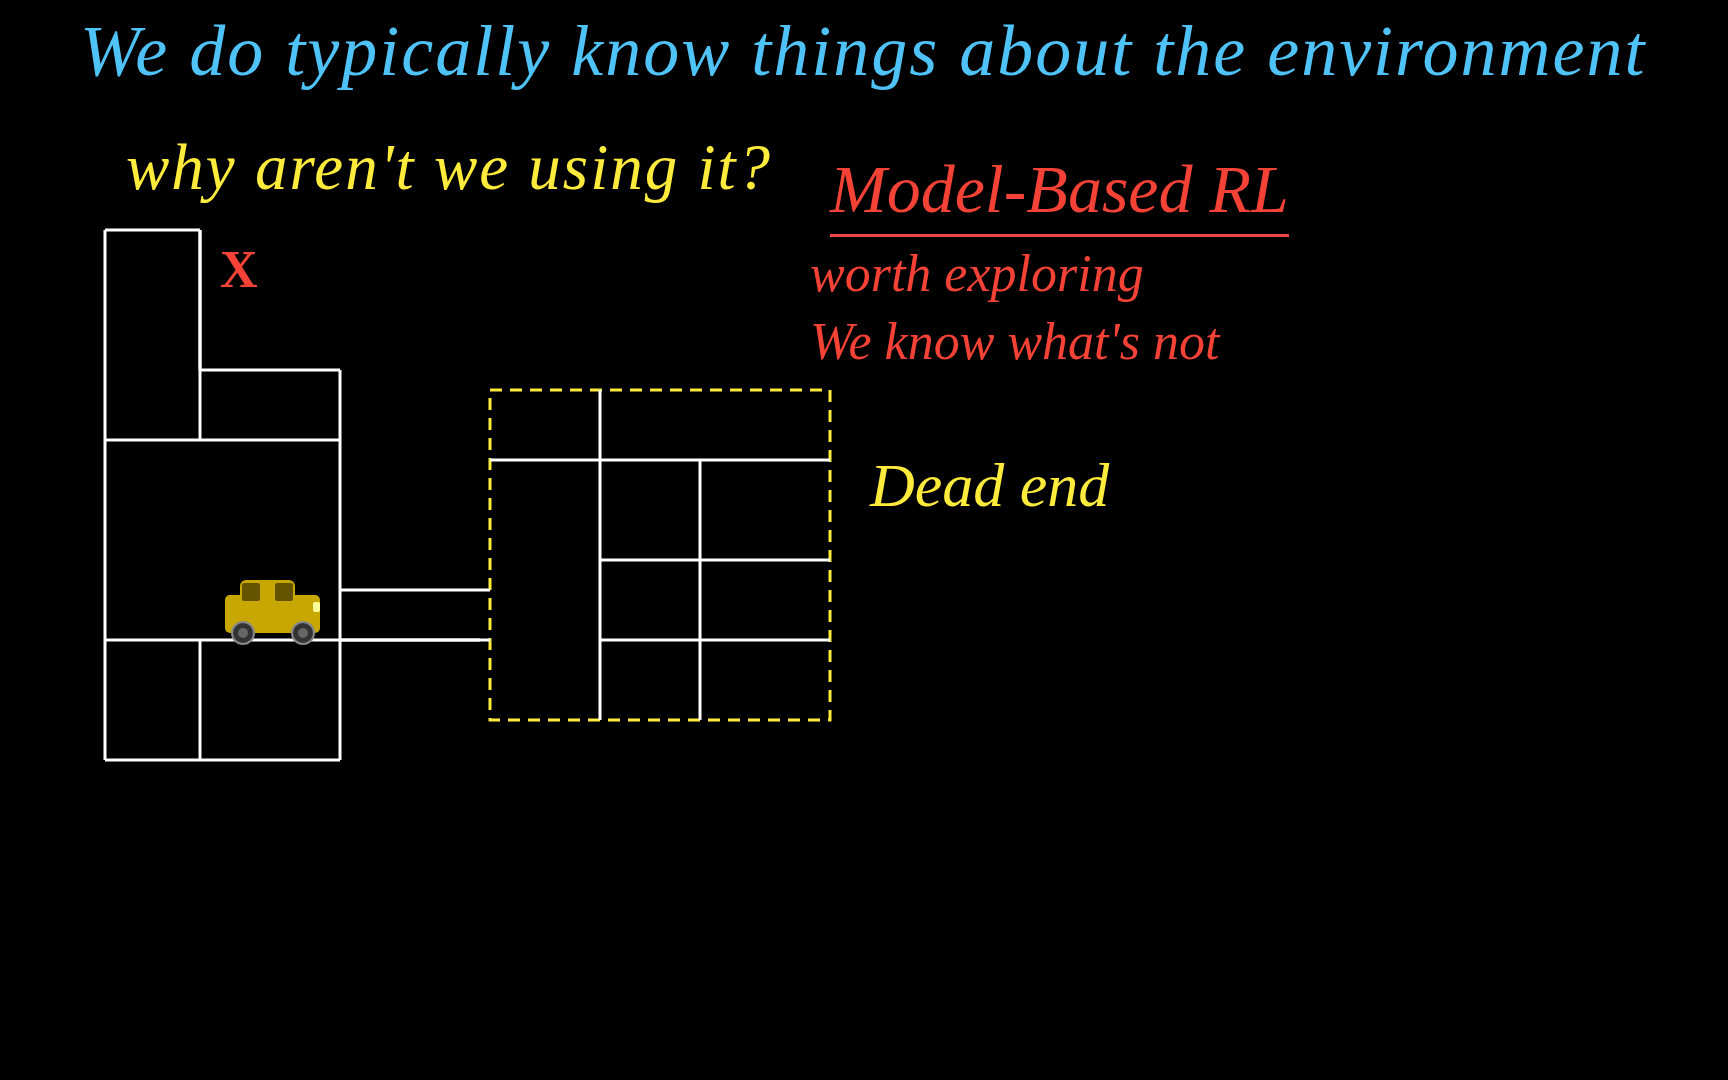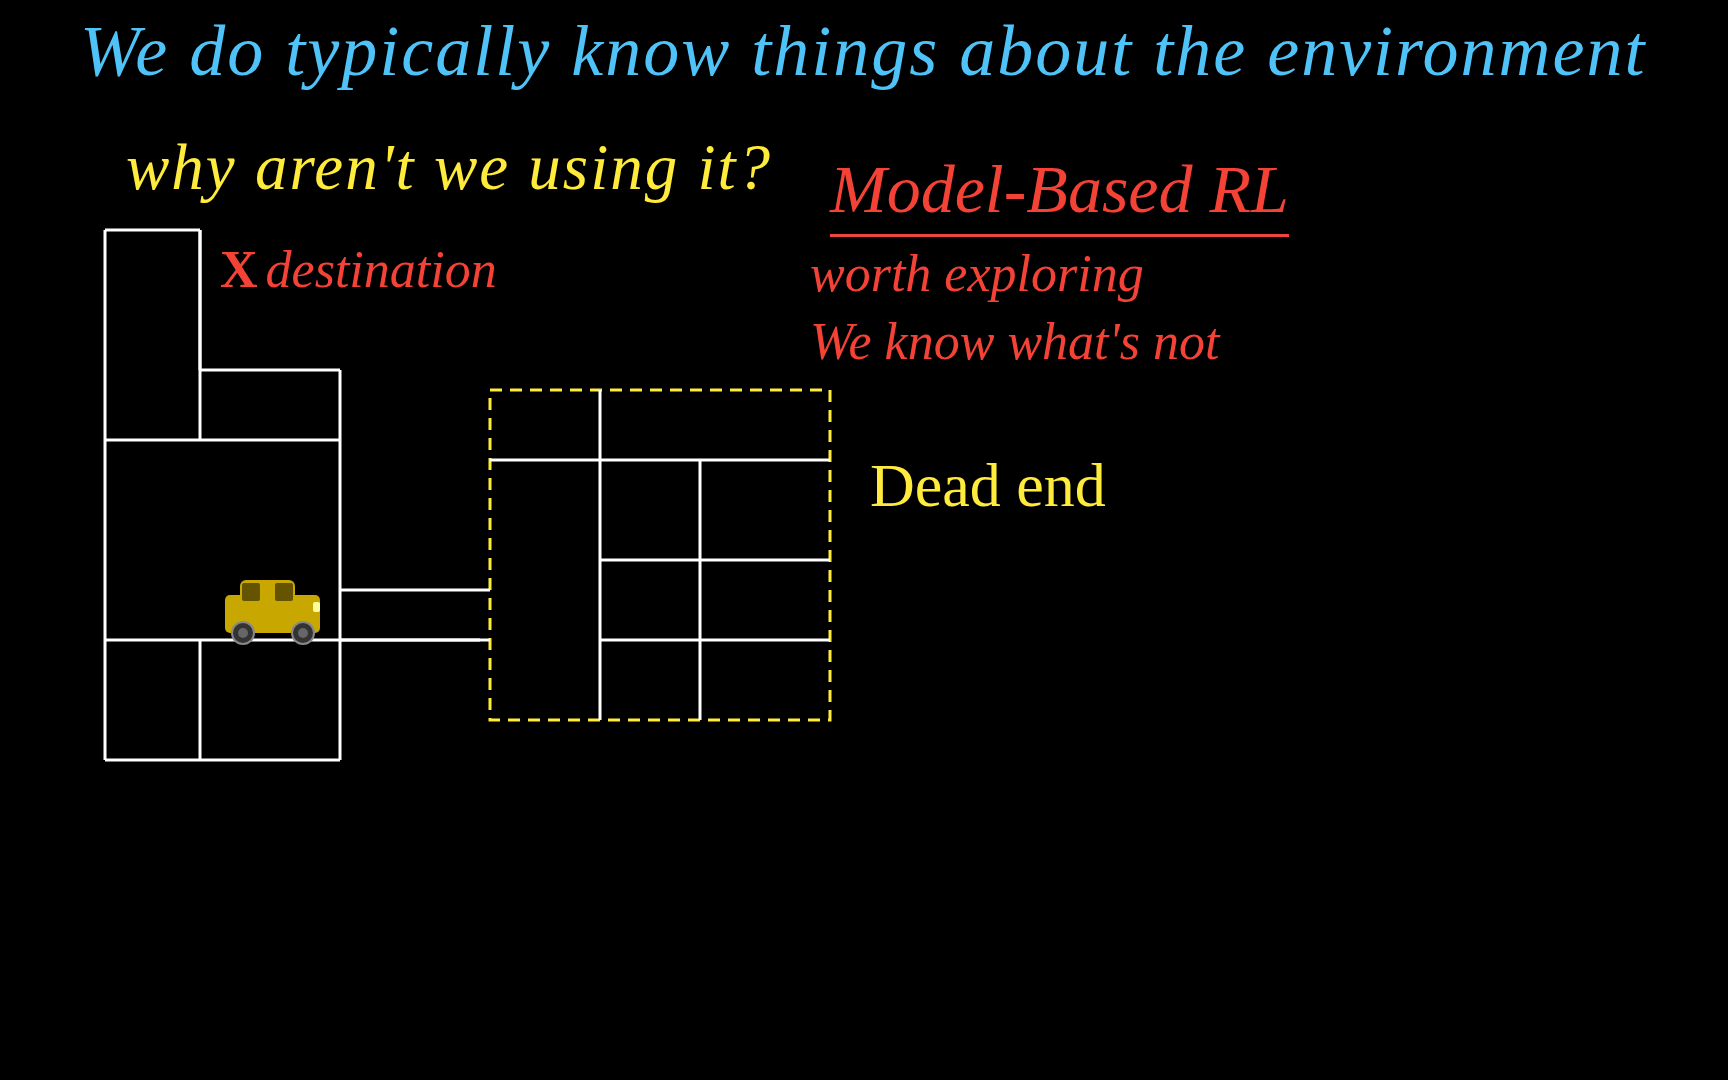--- a/index.html
+++ b/index.html
@@ -79,20 +79,21 @@
     }
 
     
     .dead-end-label {
       position: absolute;
       top: 450px;
       left: 870px;
       font-size: 62px;
       color: #ffeb3b;
       font-family: 'Segoe UI', cursive;
+      font-style: italic;
       white-space: nowrap;
     }
 
     
     .destination-label {
       position: absolute;
       top: 240px;
       left: 220px;
       font-size: 52px;
       color: #f44336;
@@ -122,21 +123,20 @@
 
   <div class="model-based-title">Model-Based RL</div>
 
   <div class="model-based-desc">
     <div>worth exploring</div>
     <div>We know what's not</div>
   </div>
 
   <div class="destination-label">
     <span class="x-mark">X</span>
-    <span>destination</span>
   </div>
 
   <div class="dead-end-label">Dead end</div>
 
   <svg class="drawing-svg" viewBox="0 0 1728 1080">
 
     <g stroke="#ffffff" stroke-width="3" fill="none">
 
       <line x1="105" y1="230" x2="105" y2="760"></line>
       <line x1="200" y1="230" x2="200" y2="440"></line>

